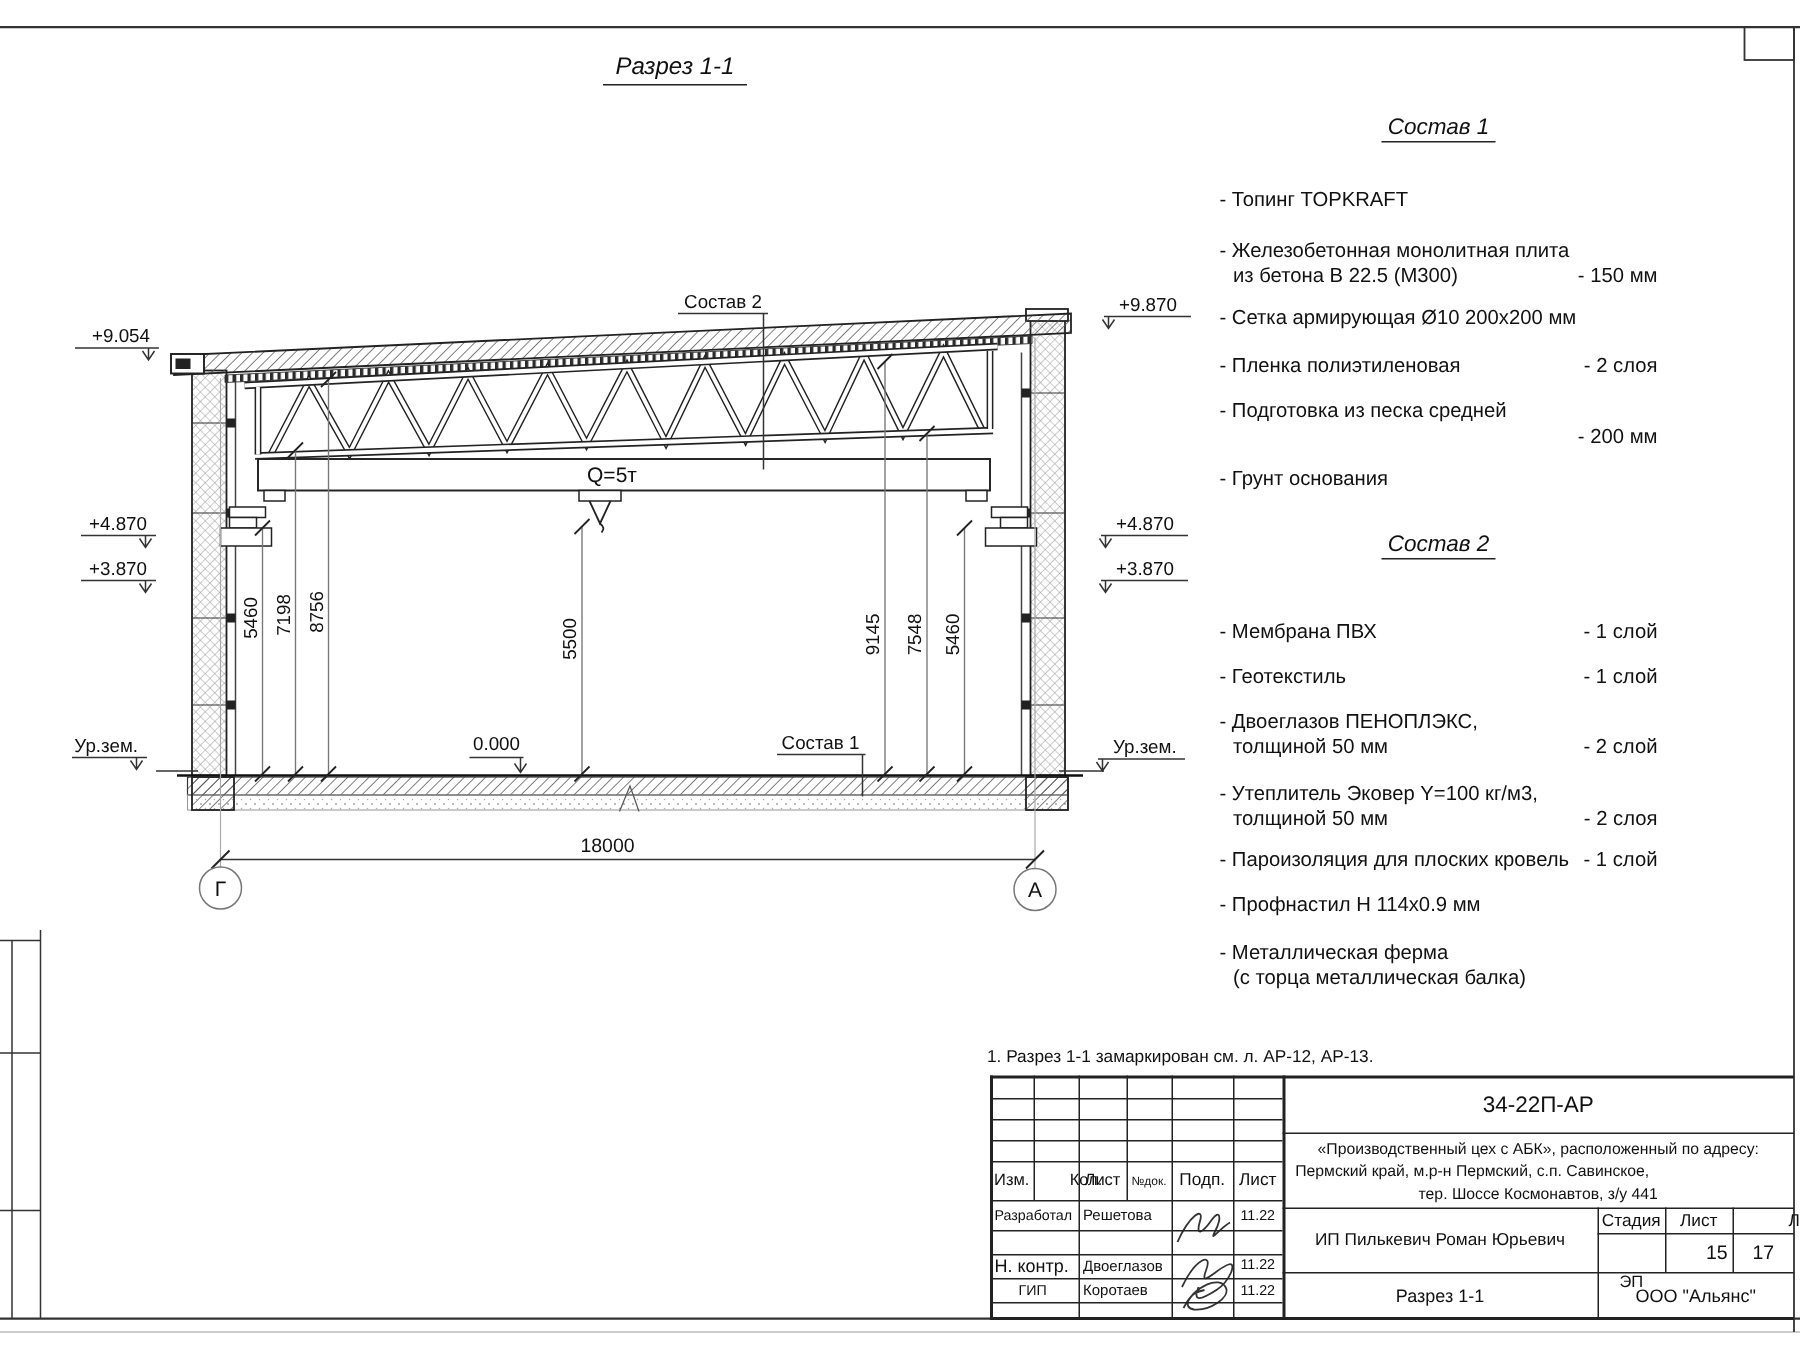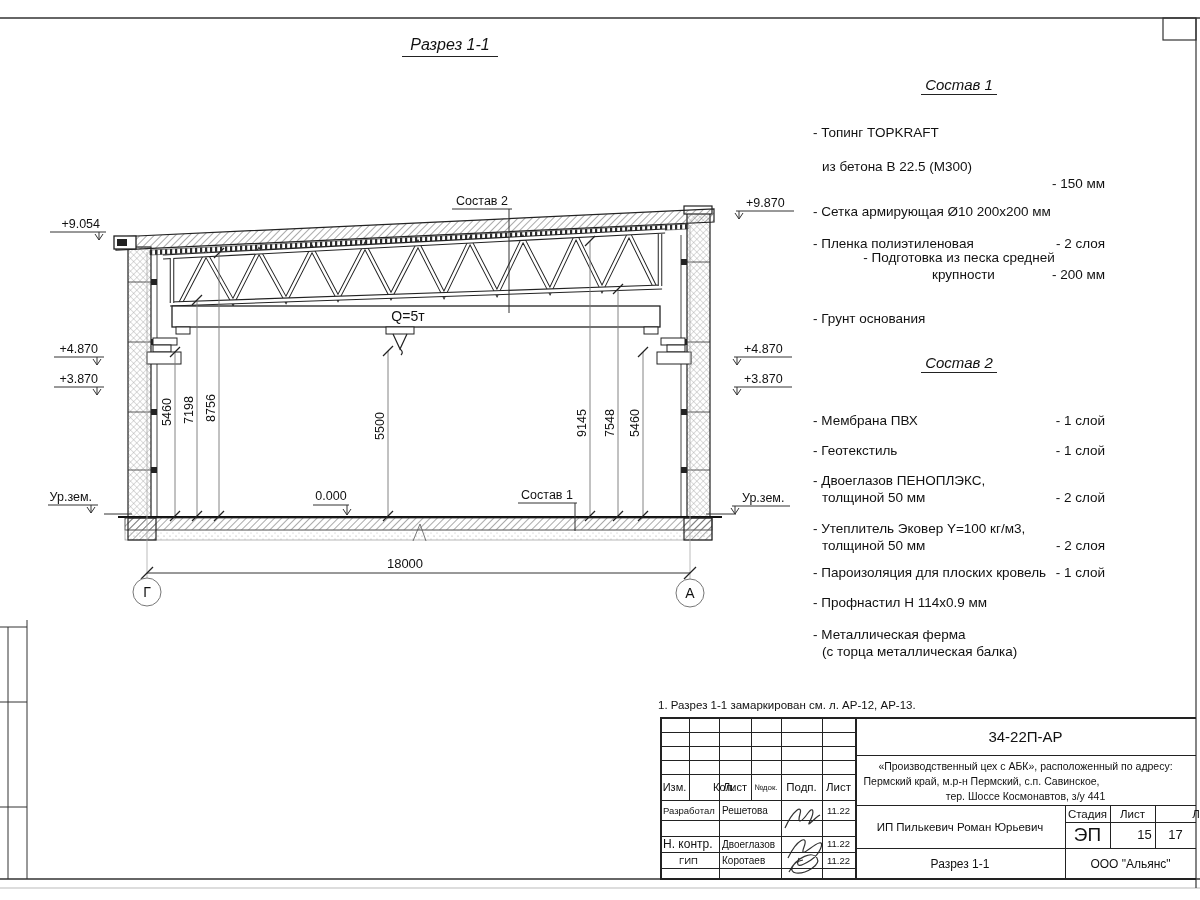--- a/index.html
+++ b/index.html
@@ -239,36 +239,36 @@
 
 <div class="abs overlay dwg-title">Разрез 1-1</div>
 
 <div class="abs overlay list-head" style="top:76px;"><span>Состав 1</span></div>
 <div class="li" style="top:124px;">
   <div class="l1">- Топинг TOPKRAFT</div>
   <div class="l2"></div>
   <div class="val v1"></div>
 </div>
 <div class="li" style="top:158px;">
+  <div class="l1">- Железобетонная  монолитная плита</div>
   <div class="l2">из бетона В 22.5 (М300)</div>
   <div class="val v2">- 150 мм</div>
 </div>
 <div class="li" style="top:203px;">
   <div class="l1">- Сетка армирующая Ø10 200х200 мм</div>
   <div class="l2"></div>
   <div class="val v1"></div>
 </div>
 <div class="li" style="top:235px;">
   <div class="l1">- Пленка полиэтиленовая</div>
   <div class="l2"></div>
   <div class="val v1">- 2 слоя</div>
 </div>
-<div class="li" style="top:249px;text-align:center;">
+<div class="li" style="top:265px;">
   <div class="l1">- Подготовка из песка средней</div>
-  <div class="l2">крупности</div>
   <div class="val v2">- 200 мм</div>
 </div>
 <div class="li" style="top:310px;">
   <div class="l1">- Грунт основания</div>
   <div class="l2"></div>
   <div class="val v1"></div>
 </div>
 
 <div class="abs overlay list-head" style="top:354px;"><span>Состав 2</span></div>
 <div class="li" style="top:412px;">
@@ -356,18 +356,18 @@
   <div class="cell" style="left:822px;top:854px;width:33px;height:13px;font-size:9.5px;">11.22</div>
 
   <div class="cell" style="left:855px;top:720px;width:341px;height:33px;font-size:15px;">34-22П-АР</div>
   <div class="cell" style="left:858px;top:758px;width:335px;height:15px;font-size:10.5px;">«Производственный цех с АБК», расположенный по адресу:</div>
   <div class="cell" style="left:814px;top:773px;width:335px;height:15px;font-size:10.5px;">Пермский край, м.р-н Пермский, с.п. Савинское,</div>
   <div class="cell" style="left:858px;top:788px;width:335px;height:15px;font-size:10.5px;">тер. Шоссе Космонавтов, з/у 441</div>
   <div class="cell" style="left:855px;top:806px;width:210px;height:41px;font-size:11.5px;">ИП Пилькевич Роман Юрьевич</div>
   <div class="cell" style="left:1065px;top:806px;width:45px;height:15px;font-size:11.5px;">Стадия</div>
   <div class="cell" style="left:1110px;top:806px;width:45px;height:15px;font-size:11.5px;">Лист</div>
   <div class="cell" style="left:1155px;top:806px;width:18px;height:15px;font-size:11.5px;padding-left:47px;">Листов</div>
-  <div class="cell" style="left:1065px;top:822px;width:45px;height:25px;font-size:19px;">ЭП</div>
+  <div class="cell" style="left:1065px;top:842px;width:45px;height:25px;font-size:11px;">ЭП</div>
   <div class="cell" style="left:1110px;top:822px;width:45px;height:25px;font-size:13px;margin-left:12px;">15</div>
   <div class="cell" style="left:1155px;top:822px;width:41px;height:25px;font-size:13px;">17</div>
   <div class="cell" style="left:855px;top:849px;width:210px;height:29px;font-size:12px;">Разрез 1-1</div>
   <div class="cell" style="left:1065px;top:849px;width:131px;height:29px;font-size:12px;">ООО "Альянс"</div>
 </div>
 
 </body></html>

